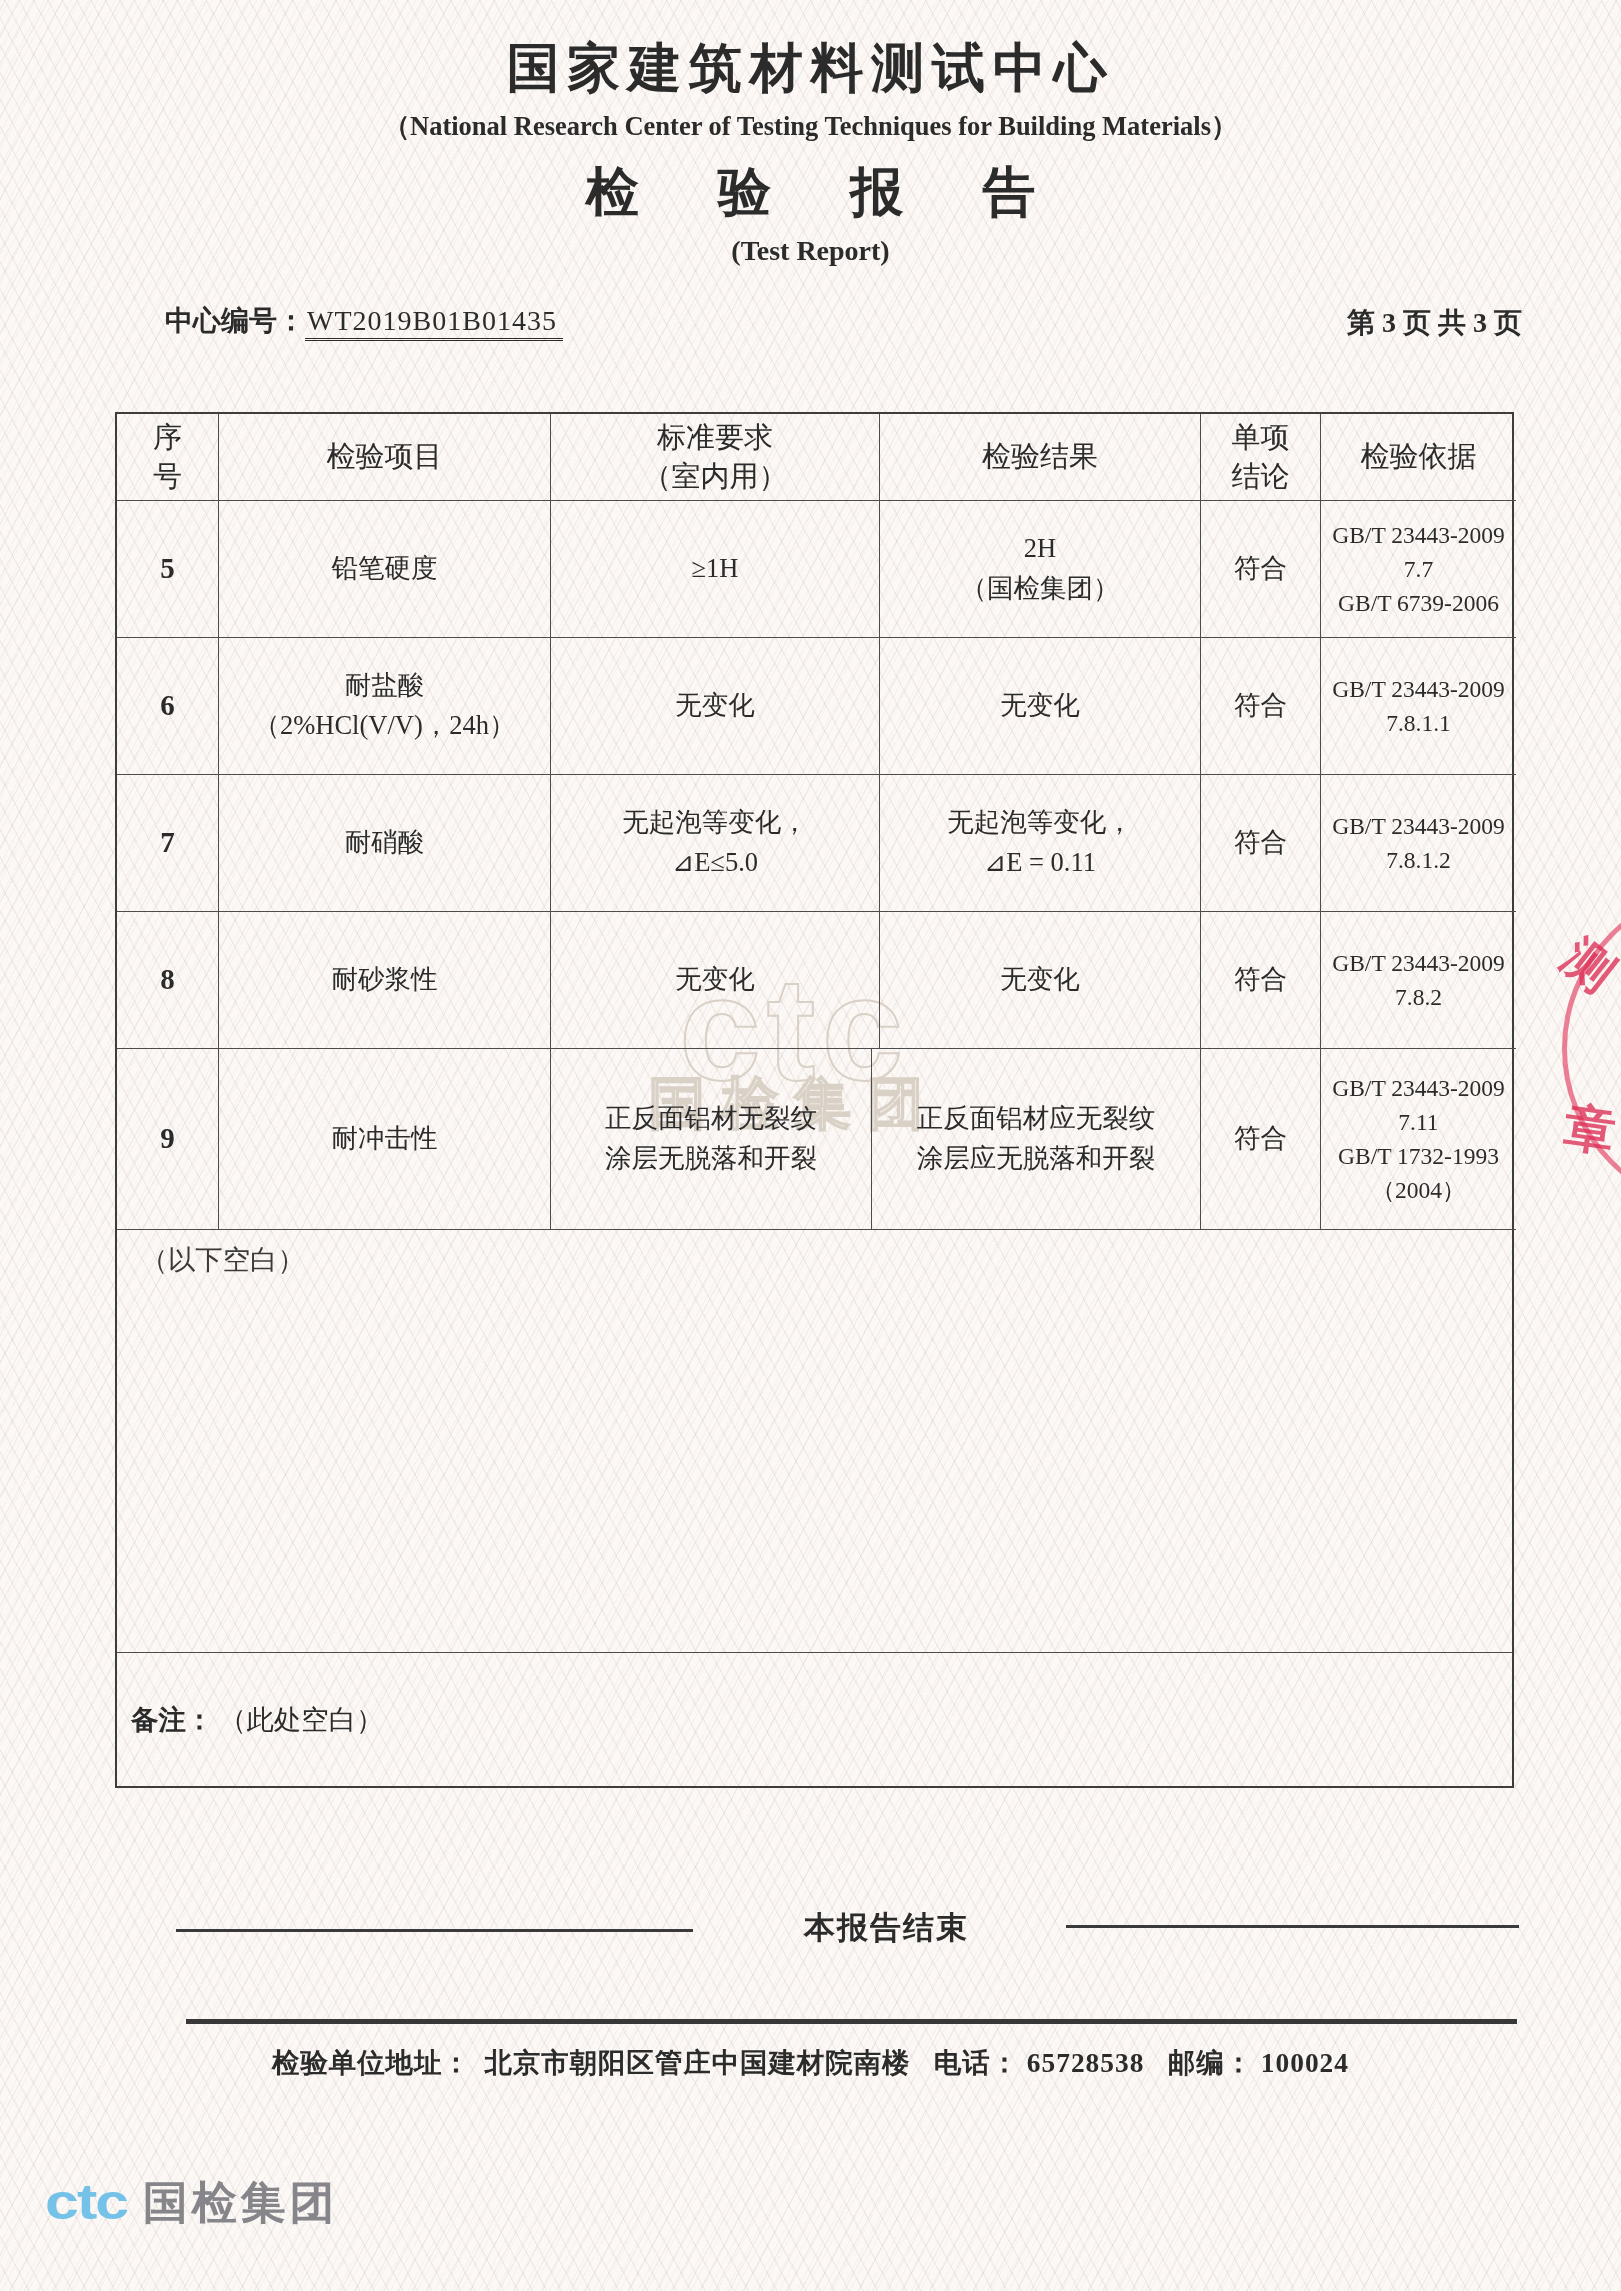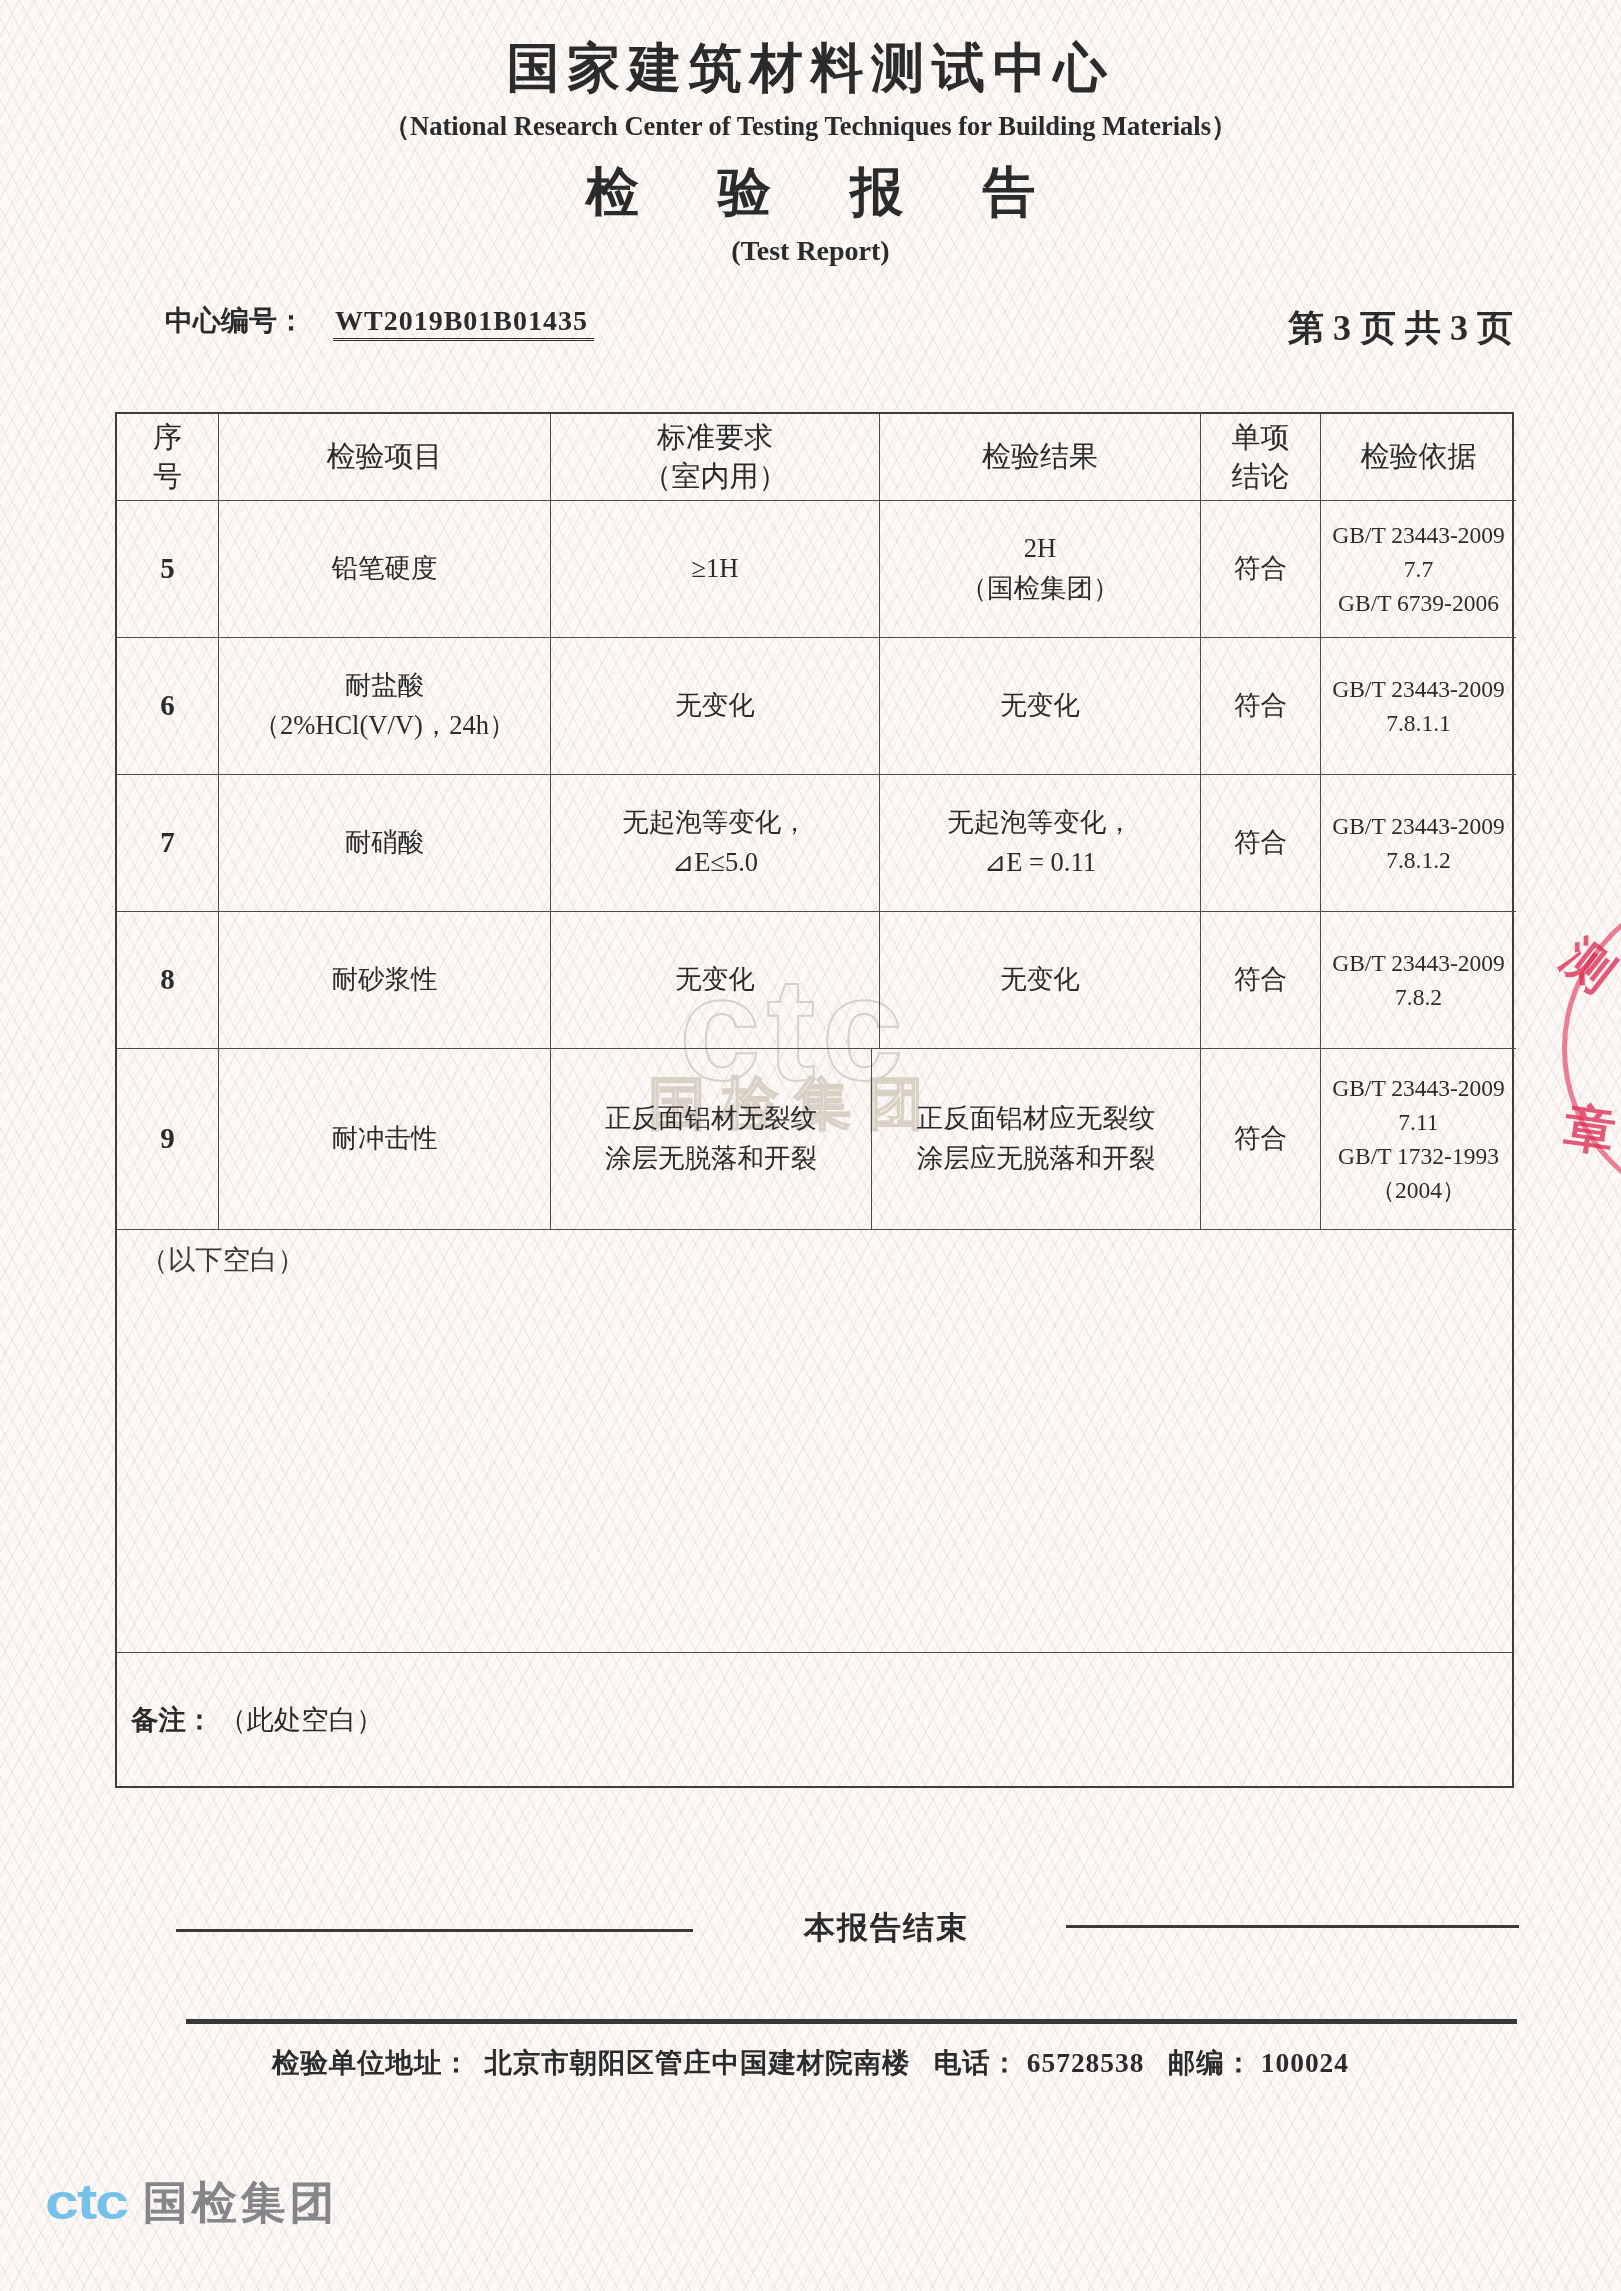--- a/index.html
+++ b/index.html
@@ -15,22 +15,22 @@
   }
   .abs { position:absolute; }
 
   
   .title-cn   { top:33px; left:0; width:100%; text-align:center; font-size:53px; font-weight:700; letter-spacing:7.8px; }
   .title-en   { top:108px; left:0; width:100%; text-align:center; font-size:26.5px; font-weight:700; }
   .subtitle-cn{ top:157px; left:0; width:100%; text-align:center; font-size:53px; font-weight:700; letter-spacing:33px; text-indent:33px; }
   .subtitle-en{ top:235px; left:0; width:100%; text-align:center; font-size:28px; font-weight:700; }
 
   .no-line  { top:302px; left:165px; font-size:28px; font-weight:600; }
-  .no-value { font-weight:700; border-bottom:3.9px double #2b2b2b; padding:0 5.9px 2px 2px; letter-spacing:1px;margin-left:28px; }
-  .page-info{ top:304px; right:108px; font-size:36px; font-weight:600;font-family:Liberation Serif, serif; }
+  .no-value { font-weight:400; border-bottom:3.9px double #2b2b2b; padding:0 5.9px 2px 2px; letter-spacing:1px; }
+  .page-info{ top:304px; right:99px; font-size:28px; font-weight:600;font-family:Liberation Serif, serif; }
 
   
   .rpt-table { top:412px; left:115px; width:1399px; border:2.5px solid #3d3d3d; background:rgba(255,255,255,0); }
   .trow { display:flex; }
   .c {
     display:flex; align-items:center; justify-content:center; text-align:center;
     white-space:pre-line; border-right:1.5px solid #4c4c4c; border-bottom:1.5px solid #4c4c4c;
     font-size:26.5px; line-height:1.5; padding:3.9px 2px;
   }
   .c:last-child { border-right:none; }

